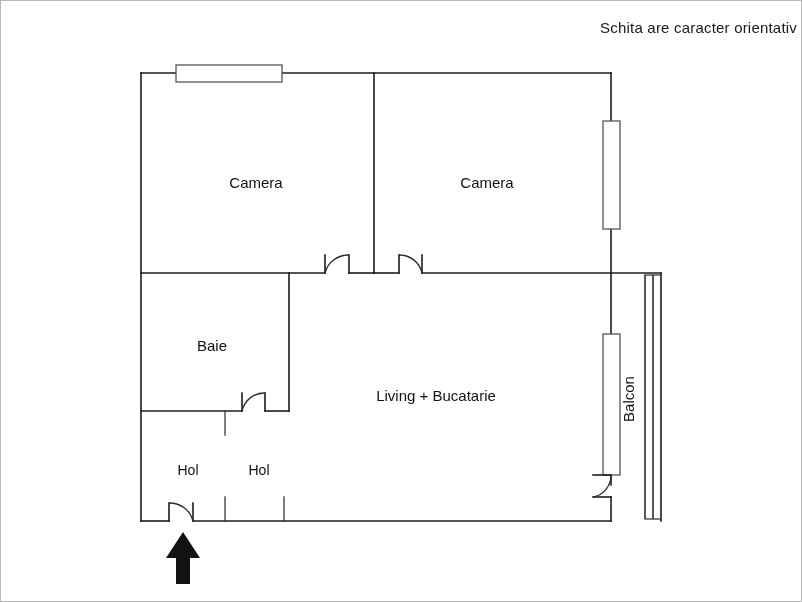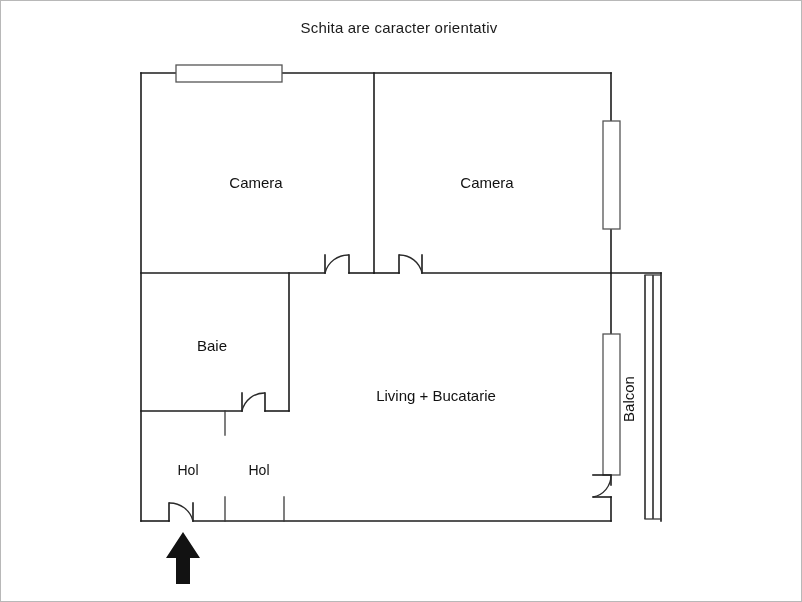--- a/index.html
+++ b/index.html
@@ -15,21 +15,21 @@
     border: 1px solid #b8b8b8;
     box-sizing: border-box;
     overflow: hidden;
     font-family: "Liberation Sans", "DejaVu Sans", sans-serif;
   }
   #plan-title {
     position: absolute;
     left: 0;
     top: 18px;
     width: 796px;
-    text-align: center;
+    text-align: right;
     font-size: 15px;
     color: #1a1a1a;
     letter-spacing: 0.2px;
   }
   #floorplan-svg {
     position: absolute;
     left: 0;
     top: 0;
   }
   .room-label {

